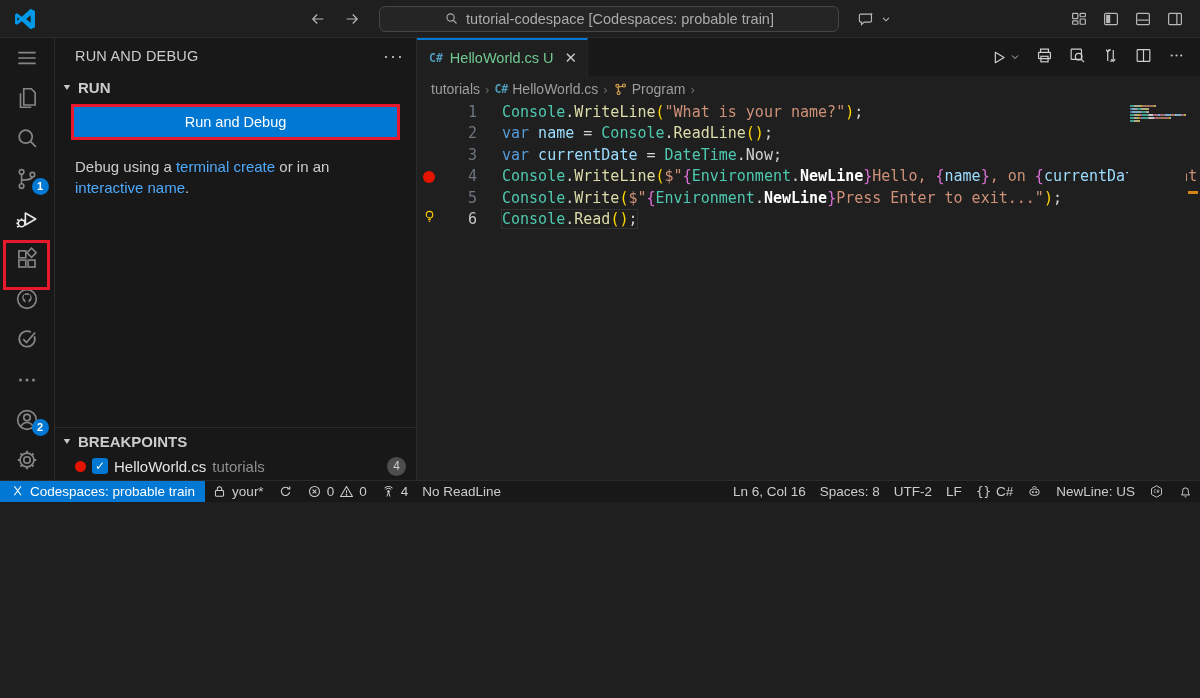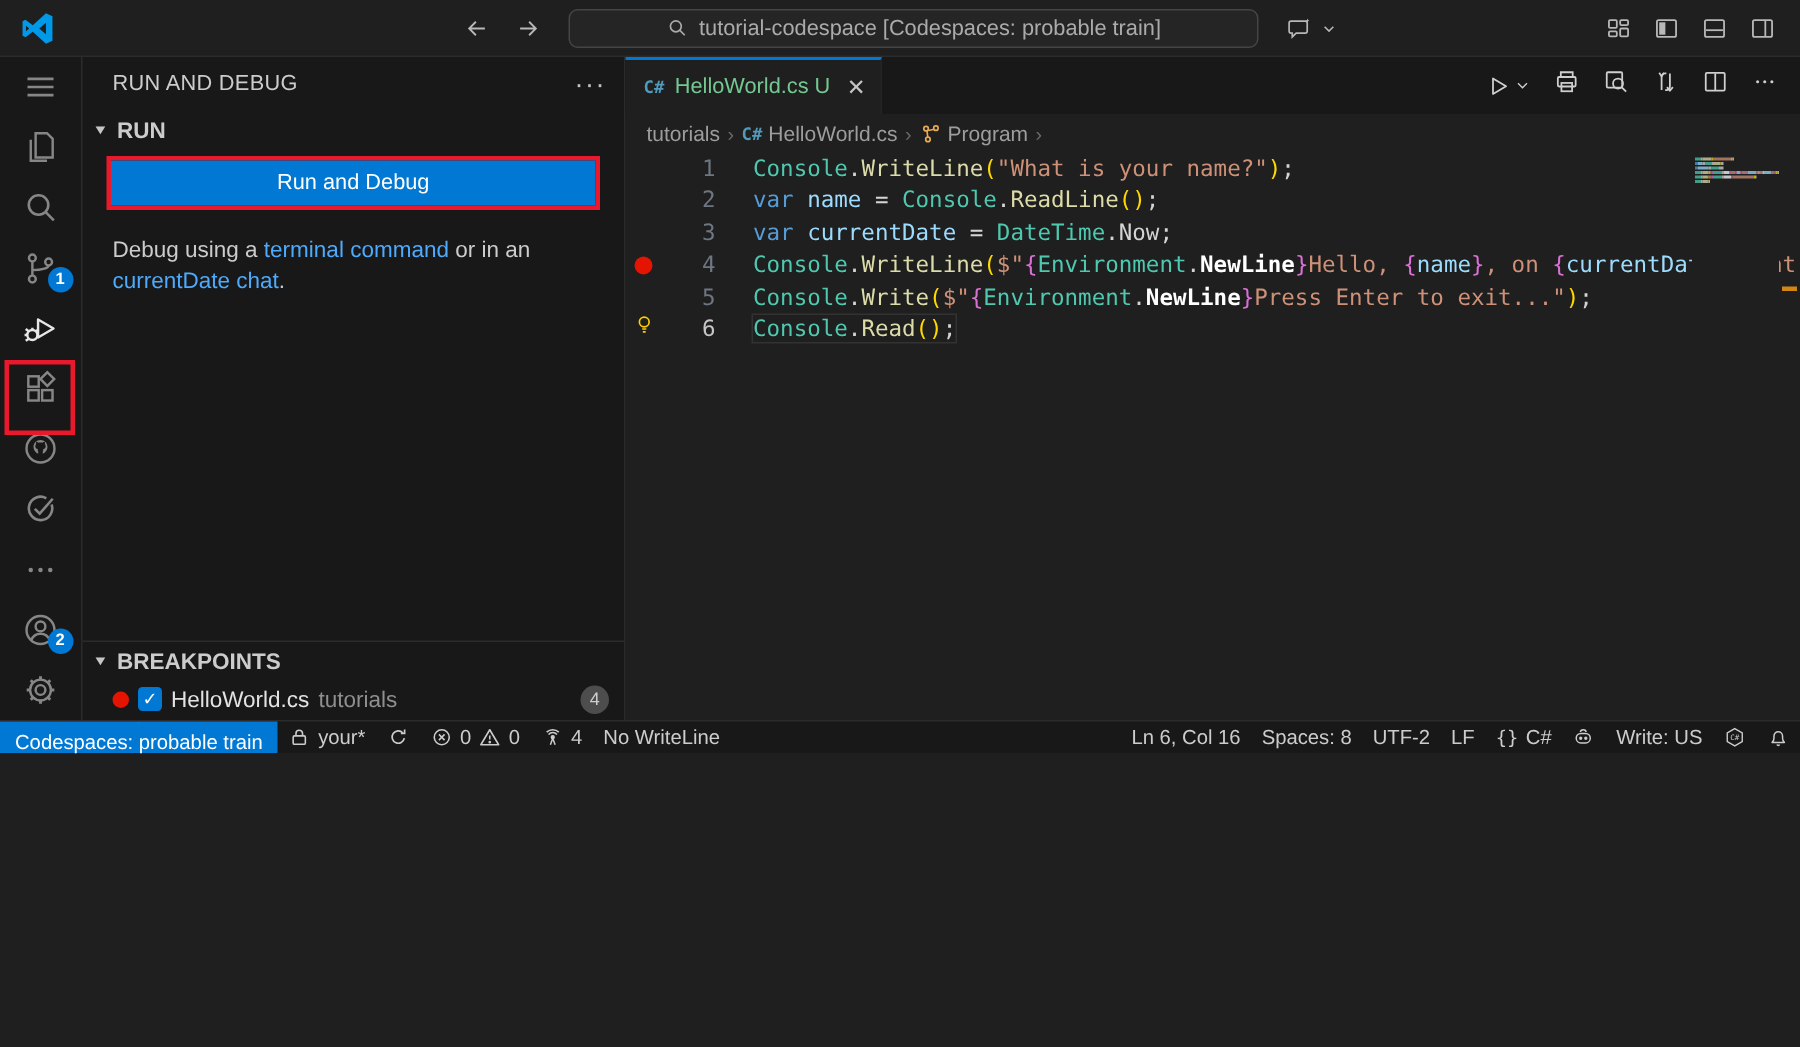--- a/index.html
+++ b/index.html
@@ -94,21 +94,21 @@
   .mm-line { display:flex; height:3px; align-items:center; padding-left:2px; }
   .mm-line span { height:2px; display:inline-block; }
   .overview-mark { position:absolute; right:2px; width:10px; height:3px; background:#d18616; top:89px; }
 
   
   .statusbar { height:22px; background:#181818; border-top:1px solid #2b2b2b; display:flex;
     align-items:center; font-size:13.5px; color:#cccccc; flex:0 0 22px; }
   .sb-left, .sb-right { display:flex; align-items:center; height:100%; }
   .sb-right { margin-left:auto; }
   .st-item { display:flex; align-items:center; gap:5px; padding:0 7px; height:100%; }
-  .st-item.remote { background:#0078d4; color:#ffffff; padding:0 10px;flex-direction:column; }
+  .st-item.remote { background:#0078d4; color:#ffffff; padding:0 10px; }
   .st-item svg { width:15px; height:15px; }
   .braces-glyph { font-family:"DejaVu Sans Mono",monospace; font-size:12.5px; }
 </style>
 </head>
 <body>
 
 <div class="app">
 
   <div class="titlebar">
     <svg class="vscode-logo" viewBox="0 0 24 24">
@@ -266,21 +266,21 @@
         <span class="sb-title">RUN AND DEBUG</span>
         <span class="sb-more">···</span>
       </div>
       <div class="sb-sectionrow">
         <span class="chev">▼</span>
         <span>RUN</span>
       </div>
       <div class="runbtn-wrap">
         <button class="runbtn">Run and Debug</button>
       </div>
-      <div class="sb-para"><span>Debug using a </span><span class="lnk">terminal command</span><span> or in an </span><span class="lnk">currentDate chat</span><span>.</span></div>
+      <div class="sb-para"><span>Debug using a </span><span class="lnk">terminal create</span><span> or in an </span><span class="lnk">interactive name</span><span>.</span></div>
 
       <div class="bp-section">
         <div class="bp-header">
           <span class="chev">▼</span>
           <span>BREAKPOINTS</span>
         </div>
         <div class="bp-row">
           <span class="bp-dot"></span>
           <span class="bp-check">✓</span>
           <span class="bp-file">HelloWorld.cs</span>
@@ -498,21 +498,21 @@
         </div>
         <div class="st-item">
           <svg viewBox="0 0 24 24" fill="none" stroke="currentColor" stroke-width="1.6">
             <path d="M7.5 8a6 6 0 0 1 9 0M5.5 5.5a9.4 9.4 0 0 1 13 0" transform="translate(0 1)"></path>
             <circle cx="12" cy="12" r="1.5" fill="currentColor"></circle>
             <path d="M9.5 20l2.5-7 2.5 7"></path>
           </svg>
           <span>4</span>
         </div>
         <div class="st-item">
-          <span>No WriteLine</span>
+          <span>No ReadLine</span>
         </div>
       </div>
     <div class="sb-right">
         <div class="st-item">
           <span>Ln 6, Col 16</span>
         </div>
         <div class="st-item">
           <span>Spaces: 8</span>
         </div>
         <div class="st-item">
@@ -527,21 +527,21 @@
         </div>
         <div class="st-item">
           <svg viewBox="0 0 24 24" fill="none" stroke="currentColor" stroke-width="1.6">
             <rect x="4.5" y="8" width="15" height="10" rx="5"></rect>
             <path d="M9 6.5c0-1.4 1.3-2.5 3-2.5s3 1.1 3 2.5"></path>
             <circle cx="9.3" cy="13" r="1" fill="currentColor"></circle>
             <circle cx="14.7" cy="13" r="1" fill="currentColor"></circle>
           </svg>
         </div>
         <div class="st-item">
-          <span>Write: US</span>
+          <span>NewLine: US</span>
         </div>
         <div class="st-item">
           <svg viewBox="0 0 24 24" fill="none" stroke="currentColor" stroke-width="1.5">
             <path d="M12 2.8l8 4.6v9.2l-8 4.6-8-4.6V7.4z"></path>
             <text x="12" y="15" text-anchor="middle" font-size="8" fill="currentColor" stroke="none" font-family="DejaVu Sans Mono, monospace">C#</text>
           </svg>
         </div>
         <div class="st-item">
           <svg viewBox="0 0 24 24" fill="none" stroke="currentColor" stroke-width="1.6">
             <path d="M5.5 17.5h13c-1.3-1.1-1.9-2.2-1.9-4.4v-2.3A4.6 4.6 0 0 0 12 6.2a4.6 4.6 0 0 0-4.6 4.6v2.3c0 2.2-.6 3.3-1.9 4.4z" stroke-linejoin="round"></path>

